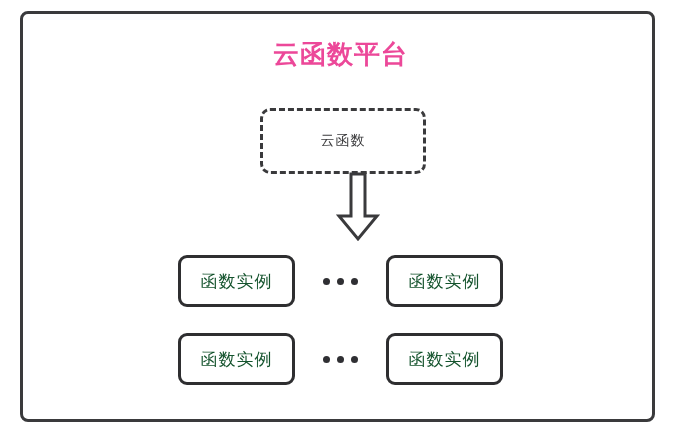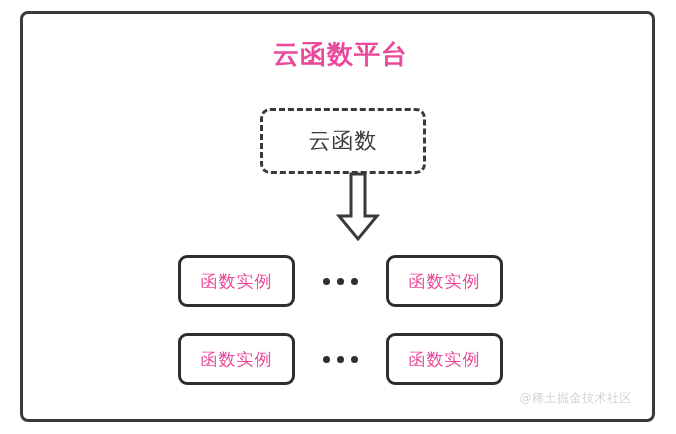--- a/index.html
+++ b/index.html
@@ -60,21 +60,21 @@
     height: 66px;
     box-sizing: border-box;
     border: 3px dashed #3a3a3c;
     border-radius: 10px;
     background: #ffffff;
     display: flex;
     align-items: center;
     justify-content: center;
   }
   .cloud-function-box .box-label {
-    font-size: 22px;
+    font-size: 14px;
     color: #3a3a3c;
     letter-spacing: 1px;
   }
 
   
   .down-arrow {
     position: absolute;
     left: 303px;
     top: 158px;
     width: 64px;
@@ -100,21 +100,21 @@
     box-sizing: border-box;
     border: 3px solid #2e2e30;
     border-radius: 9px;
     background: #ffffff;
     display: flex;
     align-items: center;
     justify-content: center;
   }
   .instance-box .box-label {
     font-size: 17px;
-    color: #ec4899;
+    color: #14532d;
     letter-spacing: 1px;
   }
 
   .ellipsis {
     width: 91px;
     height: 52px;
     display: flex;
     align-items: center;
     justify-content: center;
     gap: 7px;
@@ -177,16 +177,15 @@
       <div class="ellipsis">
         <span class="dot"></span>
         <span class="dot"></span>
         <span class="dot"></span>
       </div>
       <div class="instance-box">
         <span class="box-label">函数实例</span>
       </div>
     </div>
 
-    <div class="watermark">@稀土掘金技术社区</div>
 
   </div>
 </div>
 
 </body></html>

